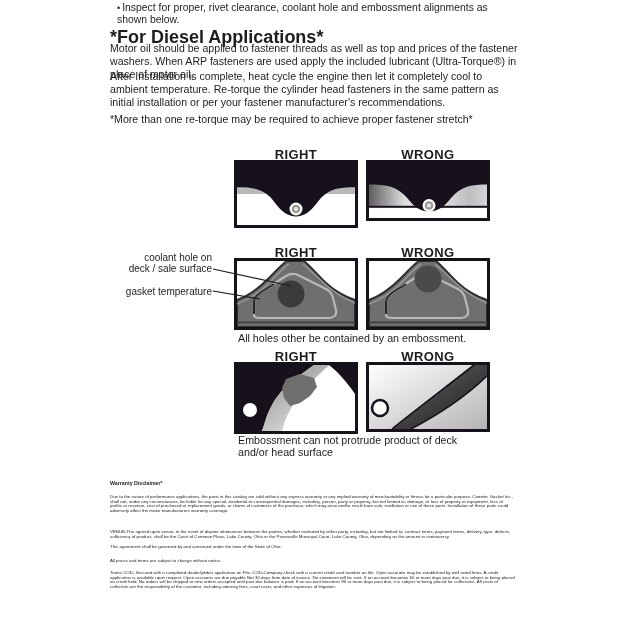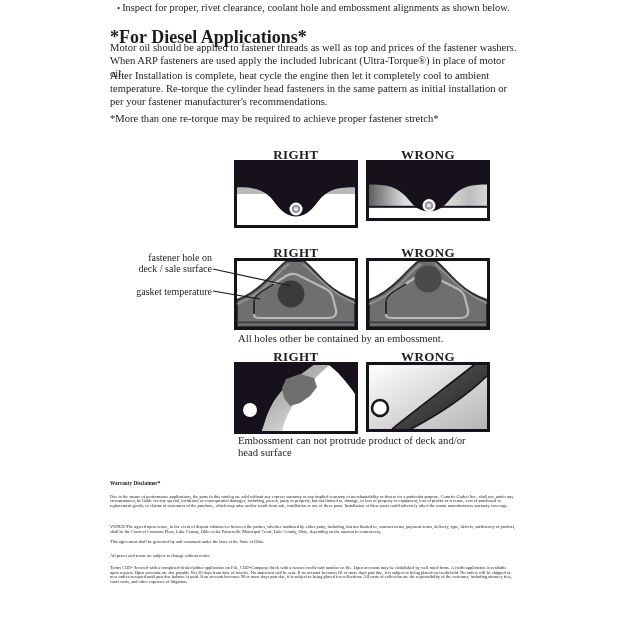--- a/index.html
+++ b/index.html
@@ -1,19 +1,19 @@
 <!DOCTYPE html>
 <html><head>
 <meta charset="utf-8">
 <style>
   * { margin:0; padding:0; box-sizing:border-box; }
   html,body { background:#ffffff; }
   .page {
     position:relative; width:618px; height:618px; background:#ffffff;
-    font-family:Liberation Serif, serif; color:#1d1d1f; overflow:hidden;
+    font-family:Liberation Sans, sans-serif; color:#1d1d1f; overflow:hidden;
   }
   .bullet-row { position:absolute; top:2px; left:117px; width:402px; font-size:10.4px; line-height:12px; }
   .bullet-row .dot { font-size:9px; margin-right:2px; }
   .diesel-heading { position:absolute; top:27px; left:110px; font-size:18px; font-weight:bold; }
   .body-para { position:absolute; left:110px; width:410px; font-size:10.6px; line-height:12.9px; }
   .p1 { top:42px; }
   .p2 { top:70px; }
   .p-note { top:113px; }
 
   .figrow { position:absolute; left:234px; width:260px;margin-top:8px; }
@@ -117,21 +117,21 @@
         <path d="M20,56 L20,44 C20,40 23,37 27,34 L40,26" fill="none" stroke="#2a2a2a" stroke-width="2"></path>
         <circle cx="62" cy="21" r="13.5" fill="#4a4a4a"></circle>
         <rect x="3" y="63.5" width="118" height="1.8" fill="#3f3f3f"></rect>
         <rect x="1.5" y="1.5" width="121" height="69" fill="none" stroke="#17111b" stroke-width="3"></rect>
       </svg>
     </div>
     <div class="fig-caption">All holes other be contained by an embossment.</div>
   </div>
 
   <div class="annot annot-hole">
-    <div>fastener hole on</div>
+    <div>coolant hole on</div>
     <div>deck / sale surface</div>
   </div>
   <div class="annot annot-emboss">gasket temperature</div>
   <svg class="leader-svg" width="84" height="44" viewBox="0 0 84 44">
     <line x1="1" y1="7" x2="79" y2="24" stroke="#1d1d1f" stroke-width="1.2"></line>
     <line x1="1" y1="29" x2="48" y2="37" stroke="#1d1d1f" stroke-width="1.2"></line>
   </svg>
 
   <div class="figrow figrow-3">
     <div class="figcol left">

